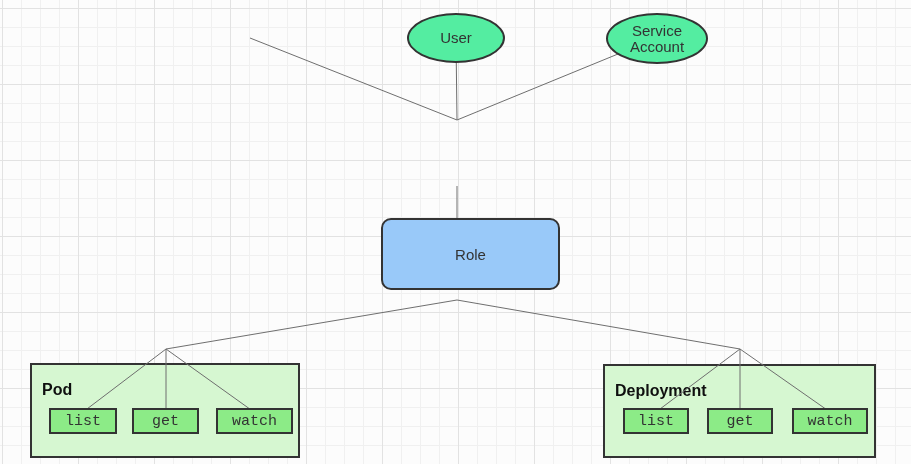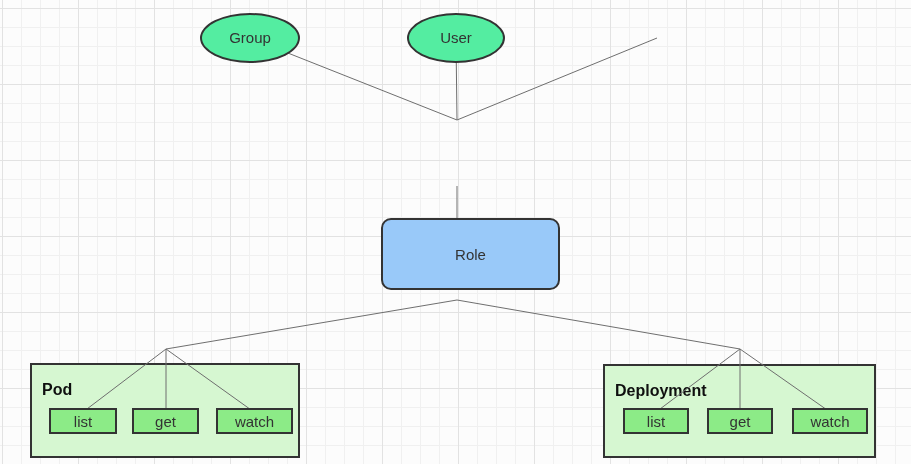--- a/index.html
+++ b/index.html
@@ -89,20 +89,21 @@
   .verb-box {
     position: absolute;
     height: 26px;
     background: var(--verb-fill);
     border: 2px solid var(--shape-border);
     display: flex;
     align-items: center;
     justify-content: center;
     font-size: 15px;
     color: var(--text);
+    font-family: Liberation Mono, monospace;
   }
   #pod-verb-list    { left:  49px; top: 408px; width: 68px; }
   #pod-verb-get     { left: 132px; top: 408px; width: 67px; }
   #pod-verb-watch   { left: 216px; top: 408px; width: 77px; }
   #dep-verb-list    { left: 623px; top: 408px; width: 66px; }
   #dep-verb-get     { left: 707px; top: 408px; width: 66px; }
   #dep-verb-watch   { left: 792px; top: 408px; width: 76px; }
 </style>
 </head>
 <body>
@@ -124,25 +125,25 @@
     <line x1="457" y1="300" x2="166" y2="349"></line>
     <line x1="457" y1="300" x2="740" y2="349"></line>
     <line x1="166" y1="349" x2="83" y2="412"></line>
     <line x1="166" y1="349" x2="166" y2="412"></line>
     <line x1="166" y1="349" x2="254" y2="412"></line>
     <line x1="740" y1="349" x2="656" y2="412"></line>
     <line x1="740" y1="349" x2="740" y2="412"></line>
     <line x1="740" y1="349" x2="830" y2="412"></line>
   </svg>
 
-  <div class="node ellipse" id="node-group">
-    <span>Group</span>
-  </div>
   <div class="node ellipse" id="node-user">
     <span>User</span>
+  </div>
+  <div class="node ellipse" id="node-service-account">
+    <span>Service Account</span>
   </div>
 
   <div class="node" id="node-role">
     <span>Role</span>
   </div>
 
   <div class="verb-box" id="pod-verb-list">
     <span>list</span>
   </div>
   <div class="verb-box" id="pod-verb-get">

